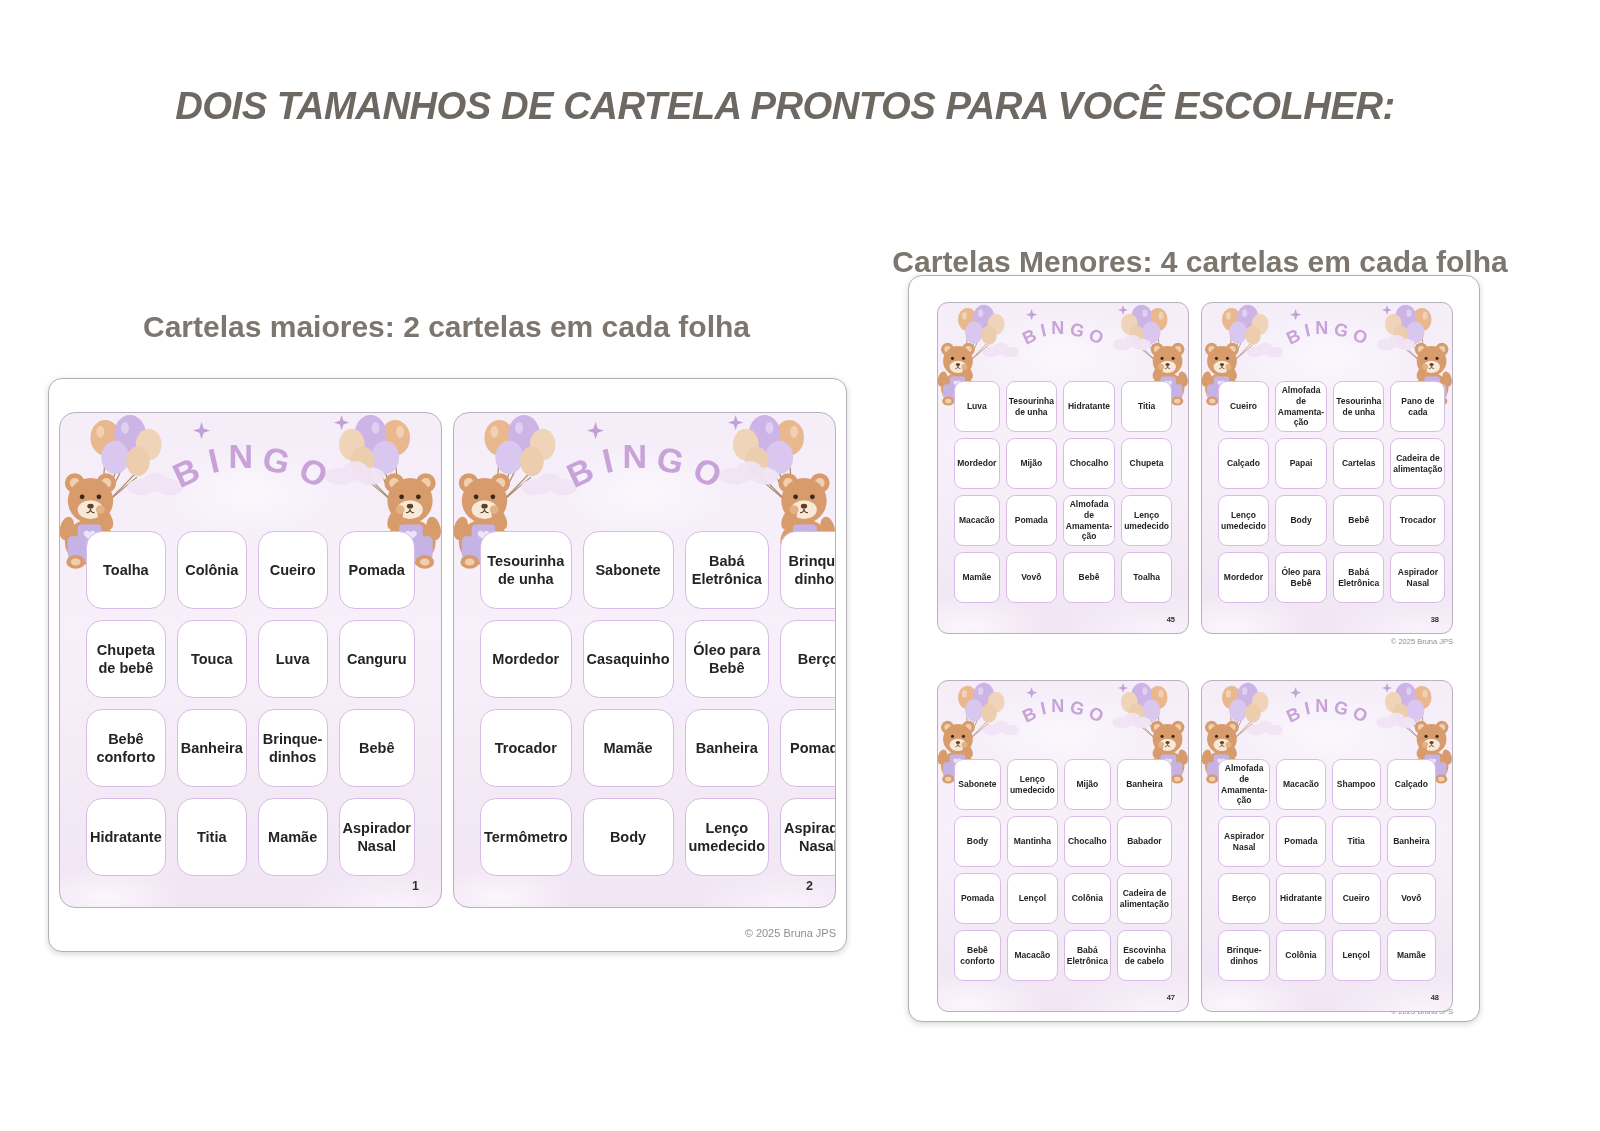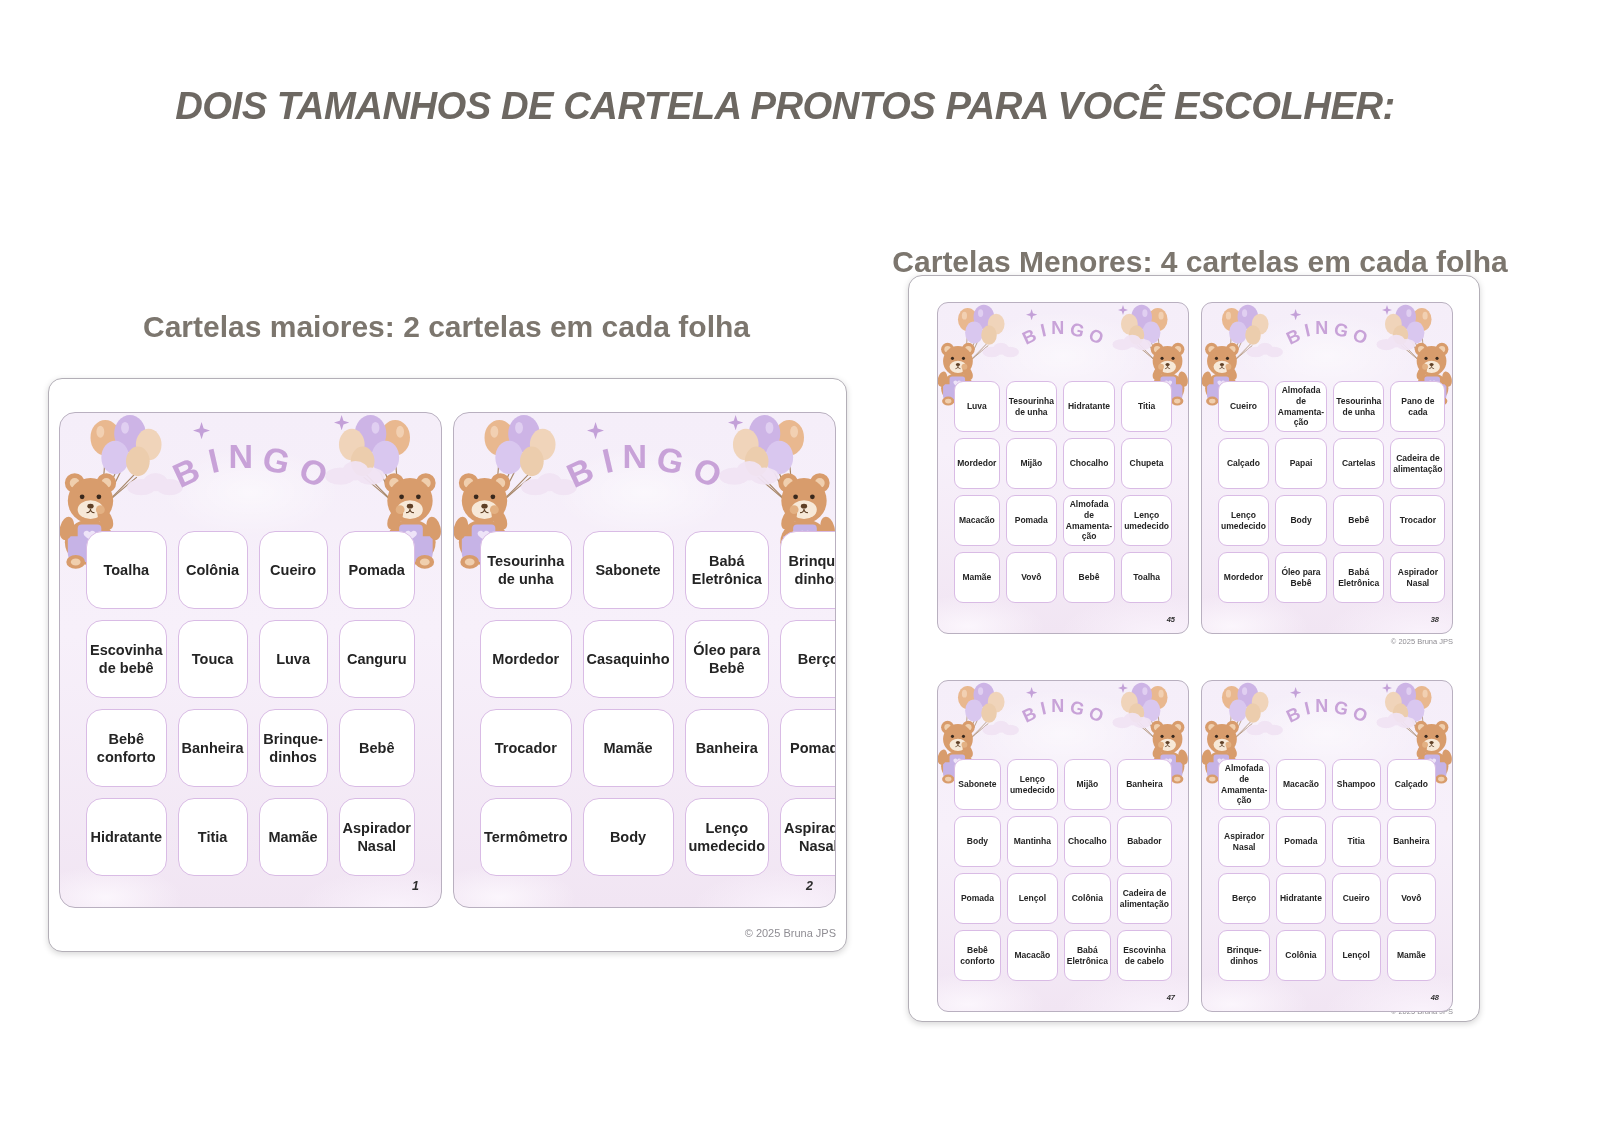--- a/index.html
+++ b/index.html
@@ -86,21 +86,21 @@
   .card-large .bingo-grid{margin:118px 26px 0;gap:11px;grid-auto-rows:78px;}
   .card-small .bingo-grid{margin:78px 16px 0;gap:6px;grid-auto-rows:51px;}
 
   .cell{
     background:#ffffff;display:flex;align-items:center;justify-content:center;
     text-align:center;color:#242424;font-weight:bold;line-height:1.25;
   }
   .card-large .cell{border:1.3px solid var(--cell-border);border-radius:16px;font-size:14.5px;padding:2px 3px;}
   .card-small .cell{border:1px solid var(--cell-border);border-radius:9px;font-size:8.5px;padding:1px 2px;}
 
-  .card-number{position:absolute;color:#2e2e2e;font-weight:bold;z-index:3;font-style:italic;}
+  .card-number{position:absolute;color:#2e2e2e;font-weight:bold;z-index:3;}
   .card-large .card-number{right:22px;bottom:14px;font-size:12.5px;}
   .card-small .card-number{right:13px;bottom:9px;font-size:7.5px;}
 </style>
 </head>
 <body style="--bingo-purple: #c8a2d8; --cell-border: #d9bbe5;">
 
 <svg width="0" height="0" style="position:absolute" aria-hidden="true">
   <defs>
     <g id="bearBalloons">
       <g stroke="#a8886a" stroke-width="1.2" fill="none">
@@ -173,21 +173,21 @@
       <svg class="cloud cloud-right" viewBox="0 0 60 26">
           <use href="#cloudShape"></use>
         </svg>
       <div class="bingo-arc"><span>B</span><span>I</span><span>N</span><span>G</span><span>O</span></div>
     </div>
     <div class="bingo-grid">
         <div class="cell">Toalha</div>
         <div class="cell">Colônia</div>
         <div class="cell">Cueiro</div>
         <div class="cell">Pomada</div>
-        <div class="cell">Escovinha de bebê</div>
+        <div class="cell">Chupeta de bebê</div>
         <div class="cell">Touca</div>
         <div class="cell">Luva</div>
         <div class="cell">Canguru</div>
         <div class="cell">Bebê conforto</div>
         <div class="cell">Banheira</div>
         <div class="cell">Brinque-dinhos</div>
         <div class="cell">Bebê</div>
         <div class="cell">Hidratante</div>
         <div class="cell">Titia</div>
         <div class="cell">Mamãe</div>

